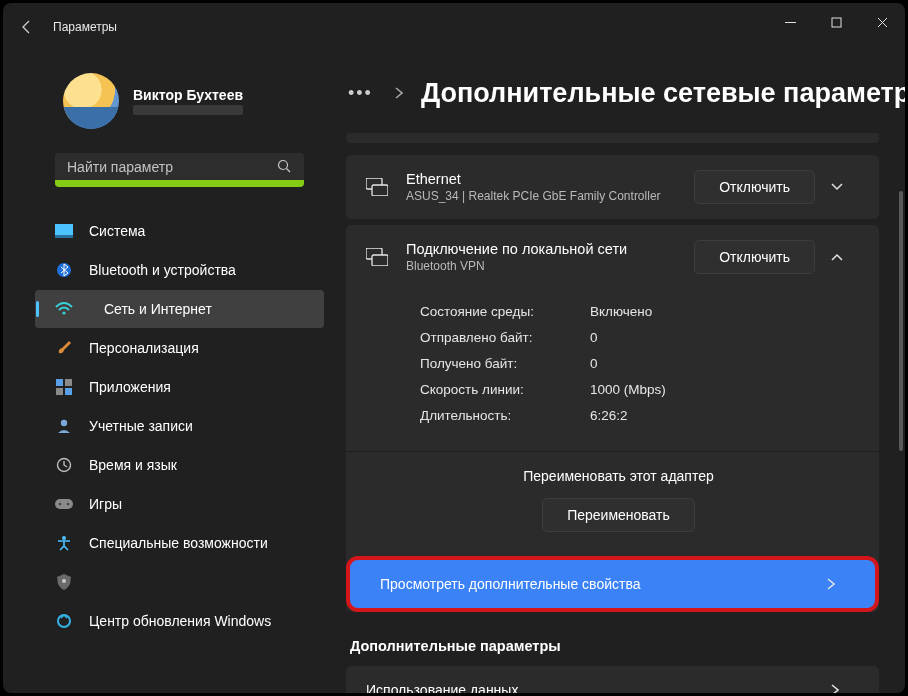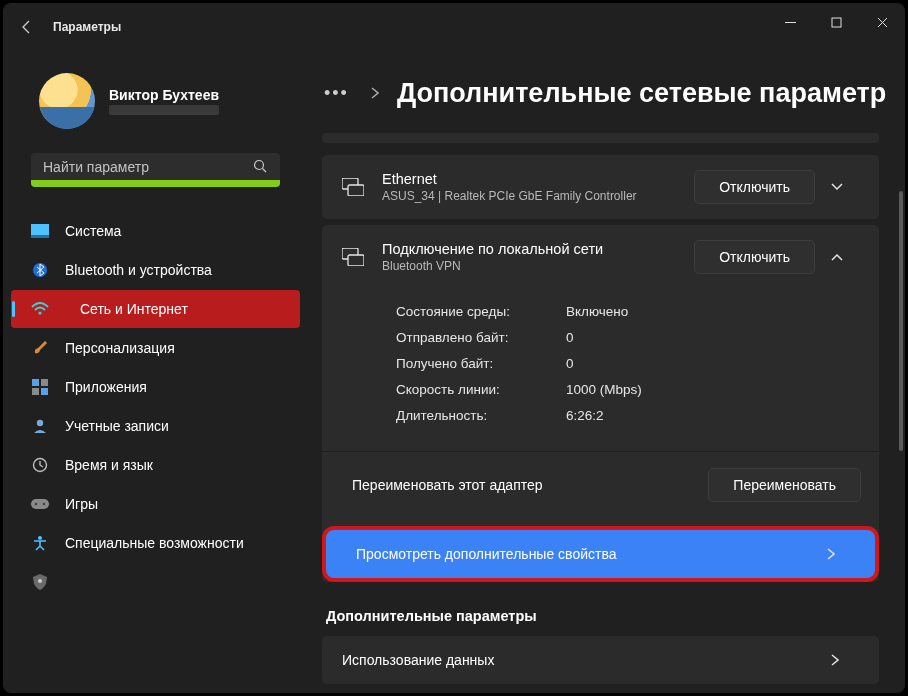--- a/index.html
+++ b/index.html
@@ -24,31 +24,31 @@
     display: flex;
     align-items: center;
     padding: 0 12px;
   }
   .back-btn {
     width: 24px; height: 24px;
     display: flex; align-items: center; justify-content: center;
     color: #cfcfcf; font-size: 15px;
     margin-right: 14px;
   }
-  .titlebar-title { font-size: 12px; color: #e8e8e8; font-weight: bold; }
+  .titlebar-title { font-size: 12px; color: #e8e8e8; }
   .win-controls {
     position: absolute; right: 0; top: 0;
     display: flex; height: 38px;
   }
   .win-ctrl {
     width: 46px; height: 38px;
     display: flex; align-items: center; justify-content: center;
     color: #e0e0e0; font-size: 11px;
   }
-  .content { display: flex; flex: 1; overflow: hidden; }
+  .content { display: flex; flex: 1; overflow: hidden; margin-left: 24px; }
   .sidebar {
     width: 305px;
     padding: 4px 0 0 0;
     display: flex; flex-direction: column;
     overflow: hidden;
   }
   .profile {
     display: flex; align-items: center; gap: 14px;
     padding: 18px 20px 24px 36px;
   }
@@ -82,21 +82,21 @@
   .nav { padding: 8px 8px 0 8px; }
   .nav-item {
     height: 38px;
     display: flex; align-items: center; gap: 16px;
     padding: 0 18px 0 20px;
     border-radius: 4px;
     font-size: 14px; color: #fff;
     margin: 1px 0;
     position: relative;
   }
-  .nav-item.active { background: #b91c1c; gap: 31px; }
+  .nav-item.active { background: #404040; gap: 31px; }
   .nav-item.active::before{
     content:""; position:absolute; left:1px; top:11px; bottom:11px;
     width:3px; background:#4cc2ff; border-radius:2px;
   }
   .nav-icon { width: 18px; height: 18px; display:flex;align-items:center;justify-content:center; flex-shrink:0;}
   .main {
     flex: 1;
     padding: 0 0 0 12px;
     overflow: hidden;
     position: relative;
@@ -136,20 +136,21 @@
   .details {
     padding: 10px 18px 22px 74px;
   }
   .kv { display:flex; font-size:13.5px; color:#e8e8e8; line-height:26px;}
   .kv .k { width: 170px; color:#e6e6e6;}
   .kv .v { color:#e6e6e6;}
   .subrow {
     display:flex; align-items:center; padding: 16px 18px 18px 30px;
     border-top: 1px solid #1e1e1e;
     gap:14px;
+    flex-direction:column;
   }
   .subrow .label { flex:1; font-size:14px; color:#fff;}
   .highlight-row{
     display:flex; align-items:center; padding: 16px 18px 16px 30px;
     gap:14px;
   }
   .highlight-row .label{ flex:1; font-size:14px;}
   .highlight-wrap{
     border: 4px solid #d4151a;
     border-radius: 12px;
@@ -296,20 +297,29 @@
             </span>
           <span>Специальные возможности</span>
         </div>
         <div class="nav-item">
           <span class="nav-icon">
               <svg width="14" height="16">
                 <path d="M7 0 L14 3 L13 10 Q10 15 7 16 Q4 15 1 10 L0 3 Z" fill="#6a6a6a"></path>
                 <circle cx="7" cy="7" r="2" fill="#ccc"></circle>
               </svg>
             </span>
+        </div>
+        <div class="nav-item">
+          <span class="nav-icon">
+              <svg width="16" height="16">
+                <circle cx="8" cy="8" r="6" stroke="#34b3e6" stroke-width="2" fill="none"></circle>
+                <path d="M8 2 L11 5 M8 2 L5 5" stroke="#34b3e6" stroke-width="1.5" fill="none"></path>
+              </svg>
+            </span>
+          <span>Центр обновления Windows</span>
         </div>
       </div>
     </div>
 
     <div class="main">
       <div class="breadcrumb">
         <span class="bc-more">•••</span>
         <span class="bc-sep">
           <svg width="8" height="12">
               <path d="M1 1 L7 6 L1 11" stroke="#aaa" stroke-width="1.5" fill="none"></path>

